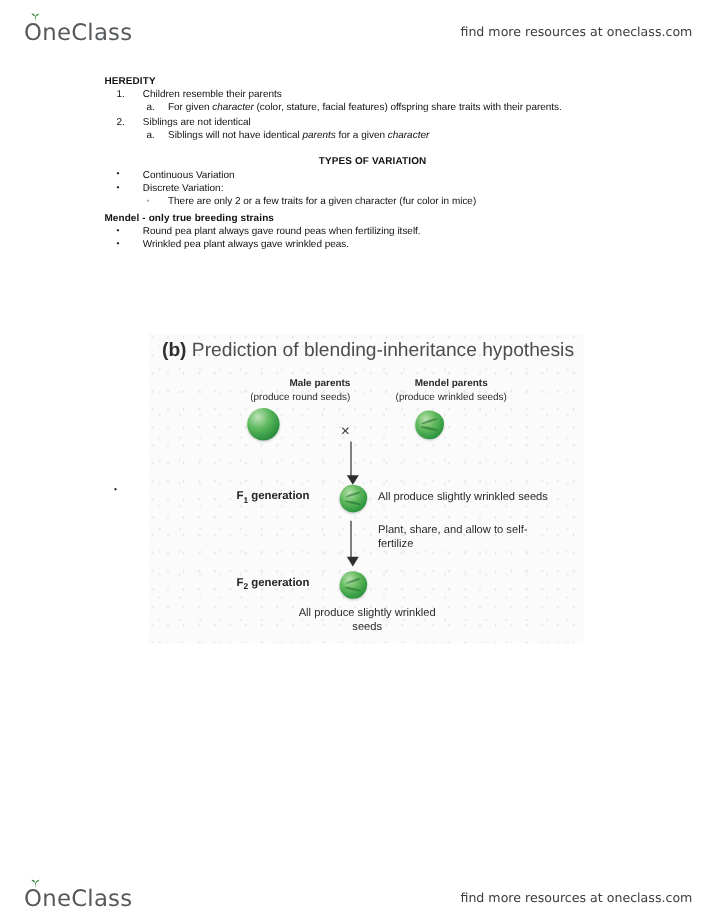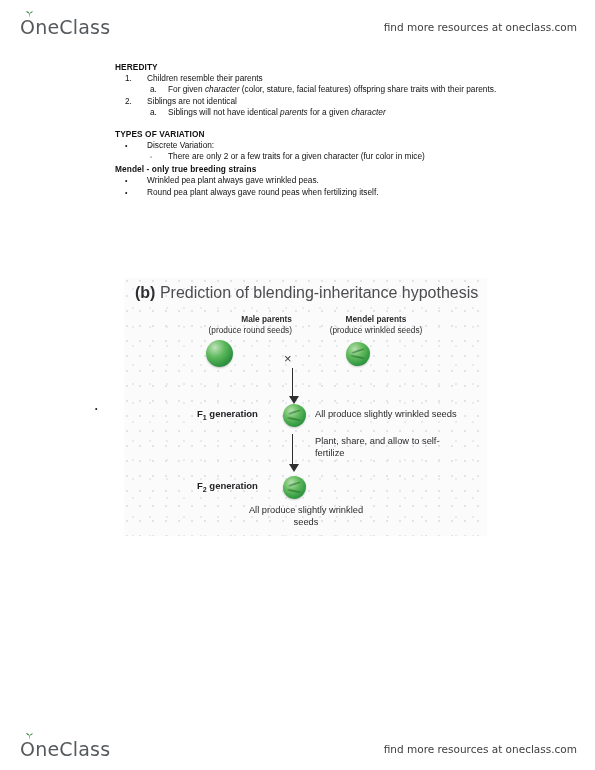--- a/index.html
+++ b/index.html
@@ -58,21 +58,20 @@
     color: #3d3d3d;
     white-space: nowrap;
   }
 
   
   .notes {
     position: absolute;
     left: 0;
     top: 62px;
     width: 534px;
-    padding-left: 28px;
   }
   .note-head {
     font-size: 8.3px;
     font-weight: bold;
     color: #111;
     margin: 0 0 1px 87px;
     letter-spacing: 0.1px;
   }
   .lvl1, .lvl2 {
     position: relative;
@@ -262,47 +261,51 @@
   <p class="lvl1">
     <span class="marker">2.</span>
     <span>Siblings are not identical</span>
   </p>
 
   <p class="lvl2">
     <span class="marker">a.</span>
     <span>Siblings will not have identical <em>parents</em> for a given <em>character</em></span>
   </p>
 
-  <div class="note-head" style="margin-top:10px;">TYPES OF VARIATION</div>
-
+  <div class="note-head" style="margin-top:10px;text-align:center;">TYPES OF VARIATION</div>
+
+  <p class="lvl1">
+    <span class="marker bullet">•</span>
+    <span>Continuous Variation</span>
+  </p>
 
   <p class="lvl2">
     <span class="marker hollow">◦</span>
   </p>
 
   <p class="lvl1">
     <span class="marker bullet">•</span>
     <span>Discrete Variation:</span>
   </p>
 
   <p class="lvl2">
     <span class="marker hollow">◦</span>
     <span>There are only 2 or a few traits for a given character (fur color in mice)</span>
   </p>
 
   <div class="note-head" style="margin-top:2px;">Mendel - only true breeding strains</div>
 
   <p class="lvl1">
     <span class="marker bullet">•</span>
+    <span>Round pea plant always gave round peas when fertilizing itself.</span>
+  </p>
+
+  <p class="lvl1">
+    <span class="marker bullet">•</span>
     <span>Wrinkled pea plant always gave wrinkled peas.</span>
-  </p>
-
-  <p class="lvl1">
-    <span class="marker bullet">•</span>
-    <span>Round pea plant always gave round peas when fertilizing itself.</span>
   </p>
 </div>
 
 <div class="stray-bullet">•</div>
 
 <div class="figure">
 
   <div class="fig-title">
     <b>(b)</b>
     <span>Prediction of blending-inheritance hypothesis</span>

